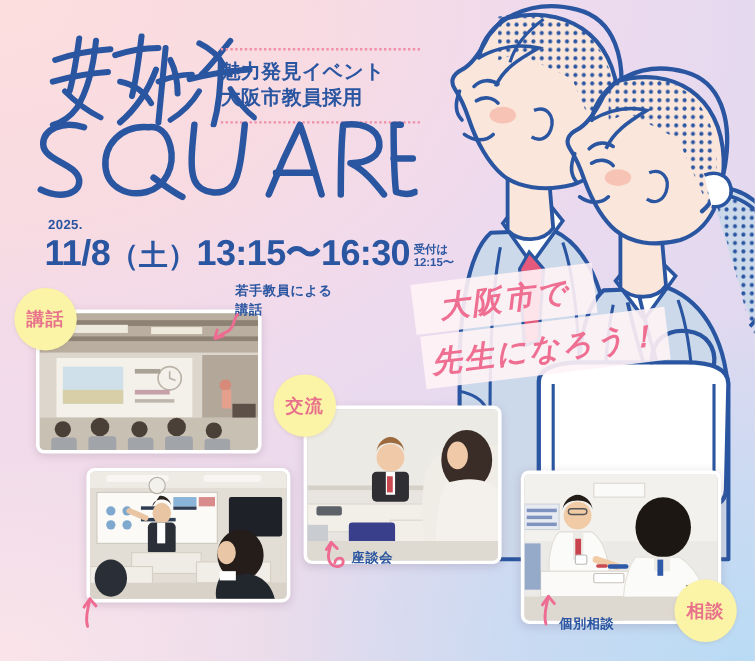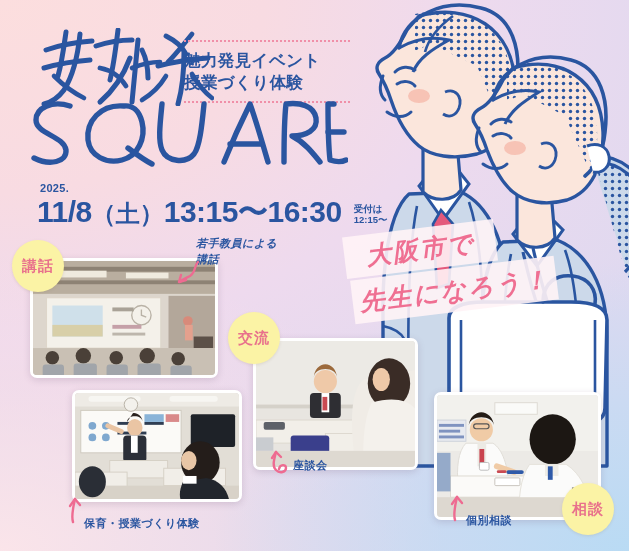--- a/index.html
+++ b/index.html
@@ -43,21 +43,21 @@
   .year {
     position:absolute; left:40px; top:182px;
     color:#2a55a0; font-size:11px; font-weight:700; letter-spacing:.3px;
   }
   .daterow {
     position:absolute; left:37px; top:197px;
     display:flex; align-items:flex-end; color:#2a55a0;justify-content:flex-end;
   }
   .daterow .big { font-size:30px; font-weight:700; letter-spacing:-.5px; line-height:1; }
   .daterow .paren { font-size:24px; font-weight:700; line-height:1; padding-bottom:1px; }
-  .recep { display:flex; flex-direction:column; margin-left:12px; padding-bottom:2px; }
+  .recep { display:flex; flex-direction:column; margin-left:3px; padding-bottom:2px; }
   .recep span { font-size:9.5px; font-weight:700; line-height:1.18; }
 
   
   .hand-band {
     position:absolute; background:rgba(255,243,246,.9);
     color:#ef6f92; font-weight:700; white-space:nowrap;
     display:flex; align-items:center; justify-content:center;
   }
   #band1 { left:344px; top:228px; width:152px; height:42px; transform:rotate(-7deg); font-size:25px; letter-spacing:2px; }
   #band2 { left:352px; top:268px; width:205px; height:44px; transform:rotate(-7deg); font-size:25px; letter-spacing:2px; }
@@ -86,21 +86,21 @@
   #badge-lecture  { left:12px;  top:240px; }
   #badge-exchange { left:228px; top:312px; }
   #badge-exp      { left:210px; top:483px; }
   #badge-consult  { left:562px; top:483px; }
 
   
   .caption {
     position:absolute; color:#2a55a0; font-weight:700;
     font-size:11px; line-height:1.42; letter-spacing:.5px; white-space:pre-line;
   }
-  #cap-lecture { left:196px; top:236px;font-style:italic; }
+  #cap-lecture { left:196px; top:236px; }
   #cap-exchange{ left:293px; top:458px; }
   #cap-exp     { left:84px;  top:516px; }
   #cap-consult { left:466px; top:513px; }
 
   .arrow { position:absolute; width:26px; height:28px; }
   #ar-lecture { left:176px; top:258px; }
   #ar-exchange{ left:268px; top:448px; }
   #ar-exp     { left:62px;  top:496px; }
   #ar-consult { left:444px; top:494px; }
 </style>
@@ -218,21 +218,21 @@
       <path d="M158 6 C150 16 142 26 134 34" stroke-width="4.8"></path>
       <path d="M124 38 C140 34 158 31 174 30" stroke-width="5"></path>
       <path d="M150 24 C150 44 148 62 144 76" stroke-width="5"></path>
       <path d="M132 48 C126 58 118 66 108 72" stroke-width="4.6"></path>
       <path d="M158 46 C164 56 170 64 178 70" stroke-width="4.6"></path>
     </g>
   </svg>
 
   <div class="sub-badge">
     <span class="ln">魅力発見イベント</span>
-    <span class="ln">授業づくり体験</span>
+    <span class="ln">大阪市教員採用</span>
   </div>
 
   <svg class="logo-square" viewBox="0 0 320 72" aria-label="SQUARE">
     <g fill="none" stroke="#2a55a0" stroke-width="5.4" stroke-linecap="round" stroke-linejoin="round">
       <path d="M42 10 C24 4 8 12 8 24 C8 38 36 40 38 54 C39 66 22 70 6 62"></path>
       <path d="M96 10 C72 8 58 26 60 44 C62 60 78 68 94 64 C110 60 118 42 114 26 C111 14 104 9 96 10 Z"></path>
       <path d="M100 52 C108 58 116 64 124 68"></path>
       <path d="M134 8 C132 28 130 44 134 54 C139 66 158 68 166 58 C172 50 174 28 176 8"></path>
       <path d="M196 66 C204 46 214 24 222 8 C228 24 234 46 240 66"></path>
       <path d="M202 48 L234 48"></path>
@@ -397,21 +397,20 @@
     </svg>
   </div>
 
   <div class="badge" id="badge-lecture">講話</div>
   <div class="badge" id="badge-exchange">交流</div>
   <div class="badge" id="badge-consult">相談</div>
 
   <div class="caption" id="cap-lecture">若手教員による
 講話</div>
   <div class="caption" id="cap-exchange">座談会</div>
-  <div class="caption" id="cap-exp">保育・授業づくり体験</div>
   <div class="caption" id="cap-consult">個別相談</div>
 
   <svg class="arrow" id="ar-lecture" viewBox="0 0 26 28">
     <path d="M22 4 C18 8 20 14 14 18 C10 20 7 21 4 24" fill="none" stroke="#ee6b91" stroke-width="2.4" stroke-linecap="round"></path>
     <path d="M3 24 L10 22 M3 24 L5 17" fill="none" stroke="#ee6b91" stroke-width="2.4" stroke-linecap="round"></path>
   </svg>
   <svg class="arrow" id="ar-exchange" viewBox="0 0 26 28">
     <path d="M8 4 C6 12 4 18 8 22 C12 26 18 24 18 20 C18 16 12 16 11 21" fill="none" stroke="#ee6b91" stroke-width="2.4" stroke-linecap="round"></path>
     <path d="M8 4 L4 10 M8 4 L13 9" fill="none" stroke="#ee6b91" stroke-width="2.4" stroke-linecap="round"></path>
   </svg>

